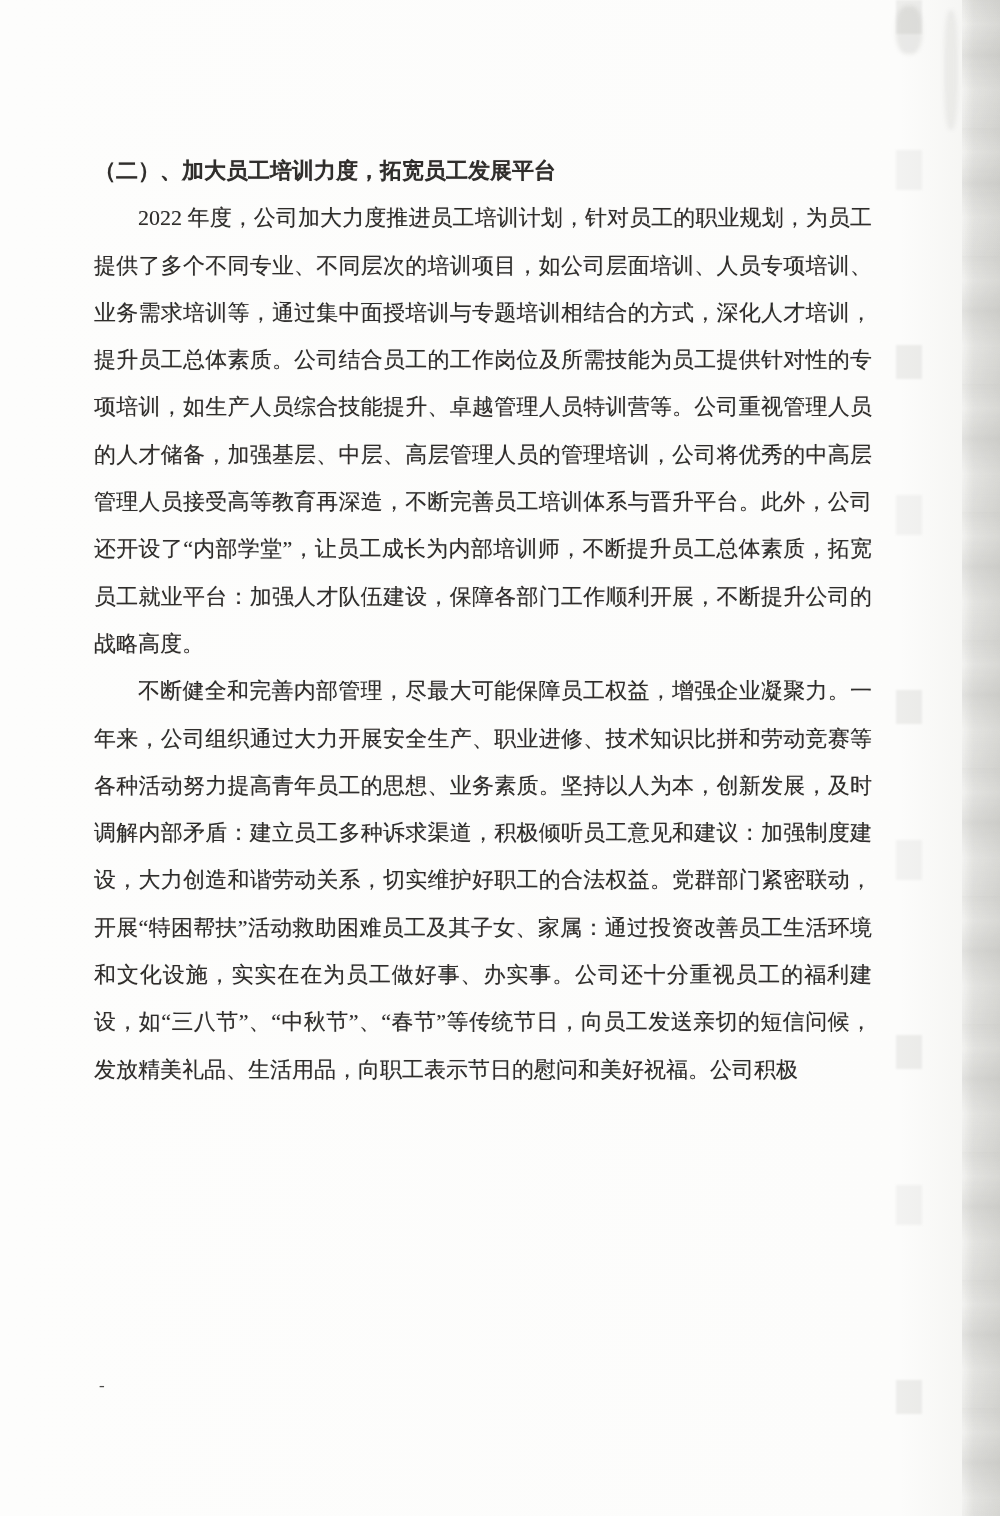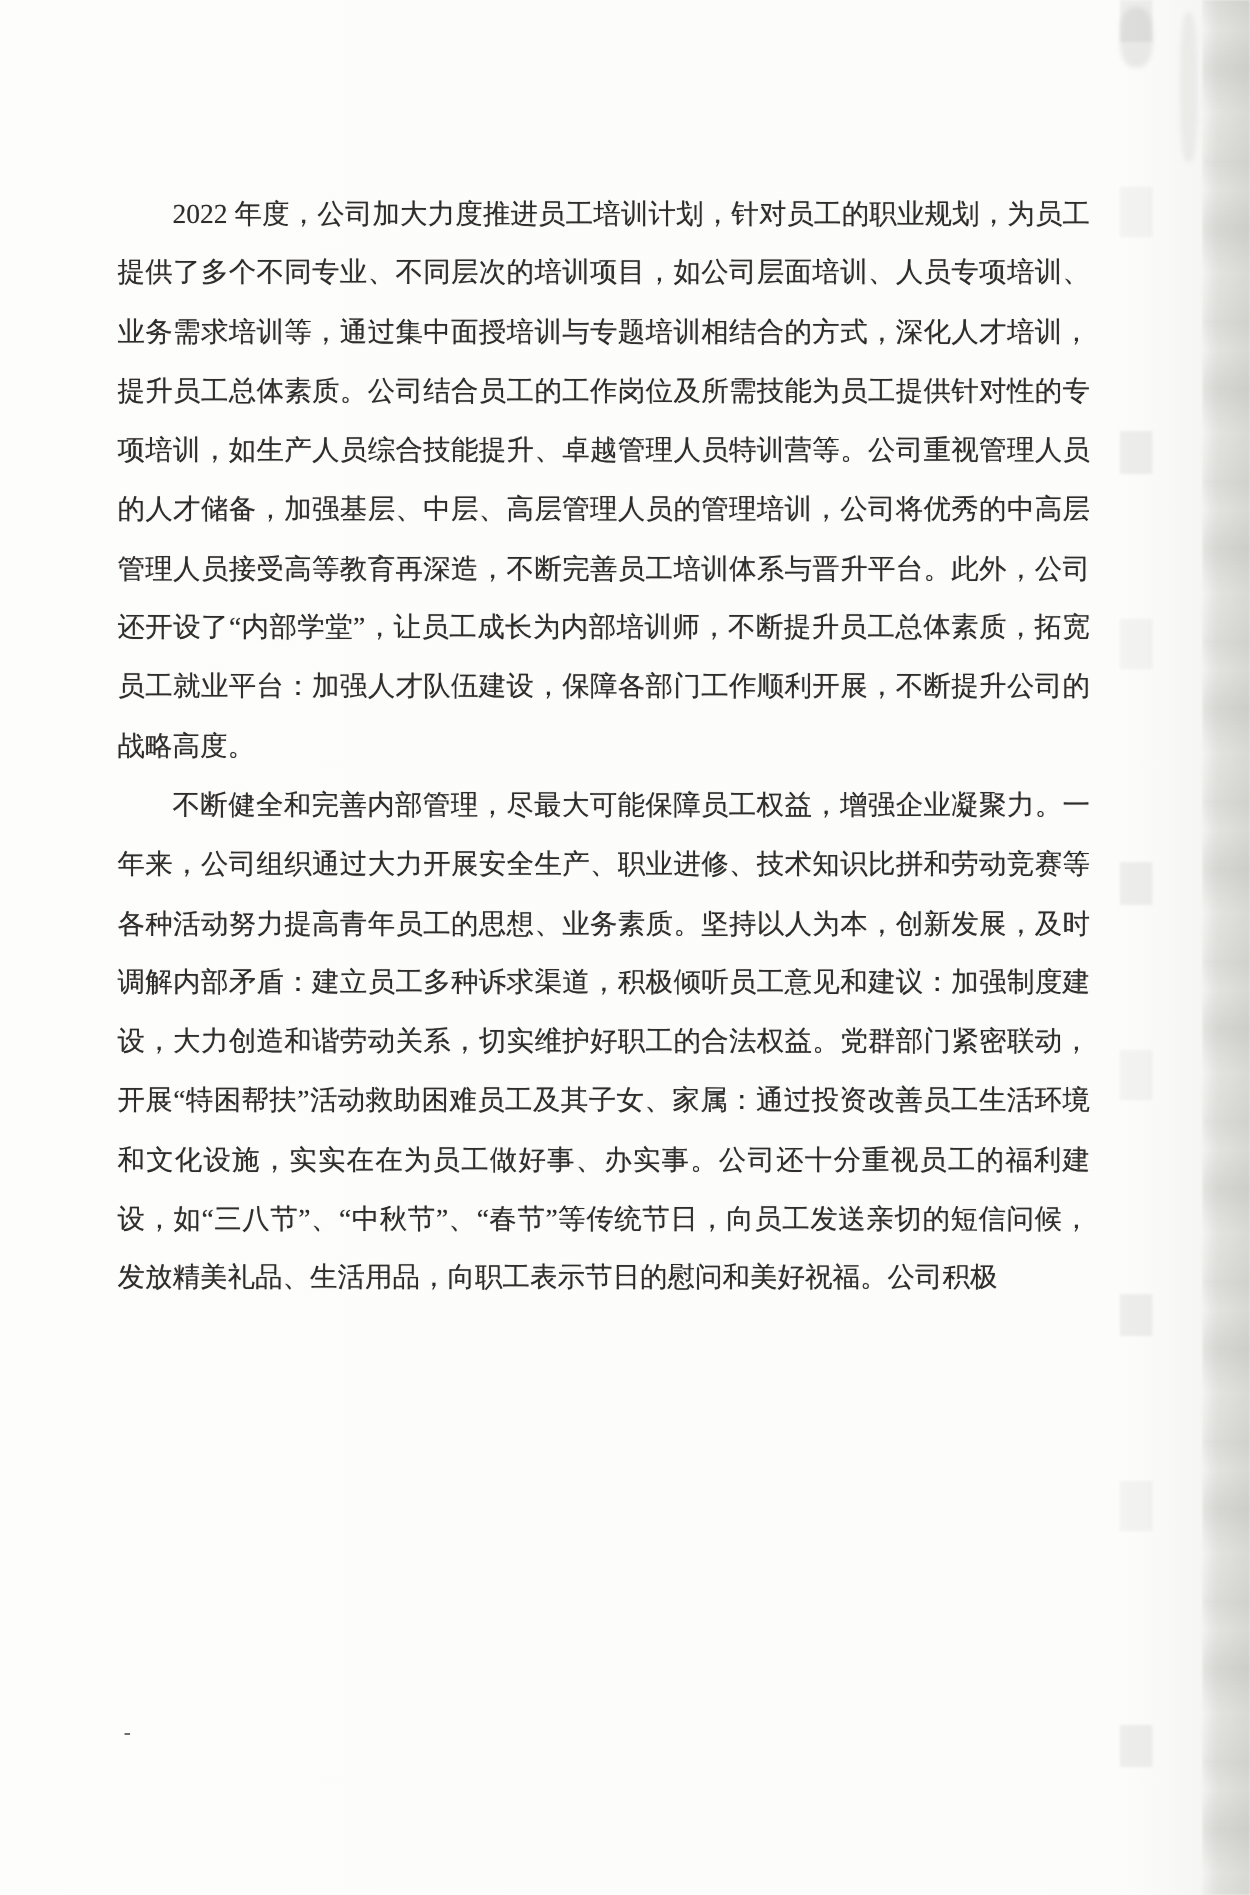--- a/index.html
+++ b/index.html
@@ -66,18 +66,19 @@
 </head>
 <body>
 
 <div class="page">
   <div class="edge-strip"></div>
   <div class="ghost-column"></div>
   <div class="smudge smudge-a"></div>
   <div class="smudge smudge-b"></div>
 
   <div class="content">
+    <p class="heading">（二）、加大员工培训力度，拓宽员工发展平台</p>
     <p class="body indent">2022 年度，公司加大力度推进员工培训计划，针对员工的职业规划，为员工提供了多个不同专业、不同层次的培训项目，如公司层面培训、人员专项培训、业务需求培训等，通过集中面授培训与专题培训相结合的方式，深化人才培训，提升员工总体素质。公司结合员工的工作岗位及所需技能为员工提供针对性的专项培训，如生产人员综合技能提升、卓越管理人员特训营等。公司重视管理人员的人才储备，加强基层、中层、高层管理人员的管理培训，公司将优秀的中高层管理人员接受高等教育再深造，不断完善员工培训体系与晋升平台。此外，公司还开设了“内部学堂”，让员工成长为内部培训师，不断提升员工总体素质，拓宽员工就业平台：加强人才队伍建设，保障各部门工作顺利开展，不断提升公司的战略高度。</p>
     <p class="body indent">不断健全和完善内部管理，尽最大可能保障员工权益，增强企业凝聚力。一年来，公司组织通过大力开展安全生产、职业进修、技术知识比拼和劳动竞赛等各种活动努力提高青年员工的思想、业务素质。坚持以人为本，创新发展，及时调解内部矛盾：建立员工多种诉求渠道，积极倾听员工意见和建议：加强制度建设，大力创造和谐劳动关系，切实维护好职工的合法权益。党群部门紧密联动，开展“特困帮扶”活动救助困难员工及其子女、家属：通过投资改善员工生活环境和文化设施，实实在在为员工做好事、办实事。公司还十分重视员工的福利建设，如“三八节”、“中秋节”、“春节”等传统节日，向员工发送亲切的短信问候，发放精美礼品、生活用品，向职工表示节日的慰问和美好祝福。公司积极</p>
   </div>
 
   <div class="stray-dash">-</div>
 </div>
 
 </body></html>

